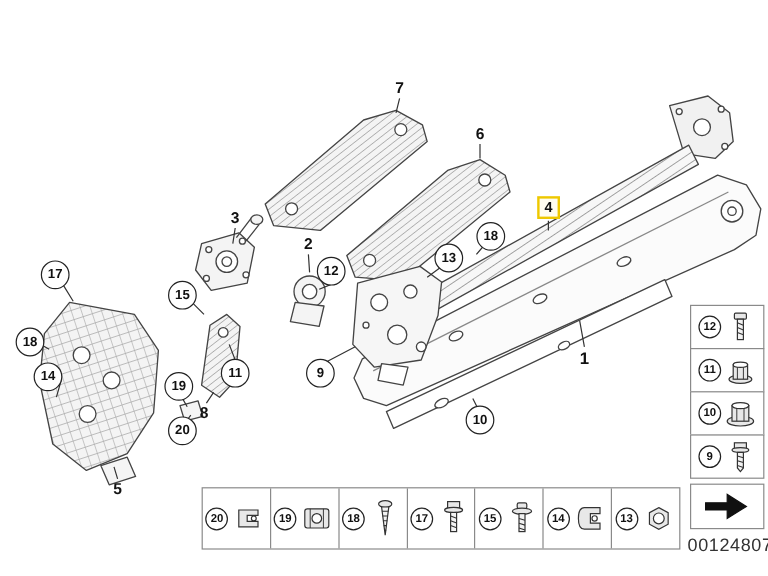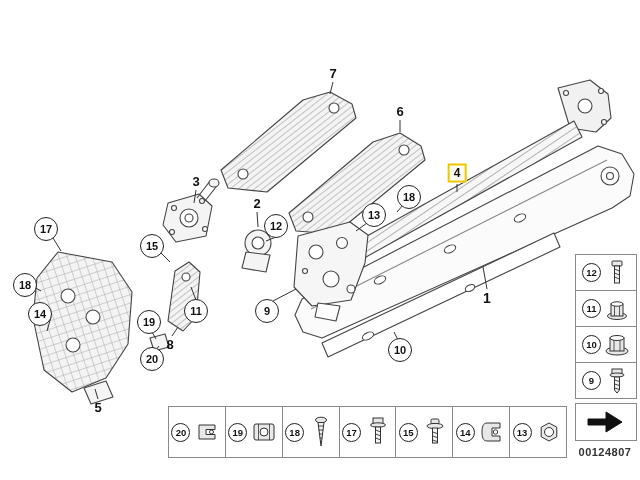--- a/index.html
+++ b/index.html
@@ -34,22 +34,22 @@
   .arrow-cell {
     margin-top:4px; height:36px; border:1px solid #8a8a8a; background:#fff;
     display:flex; align-items:center; justify-content:center; cursor:pointer;
   }
   .sm-co {
     width:17px; height:17px; border:1.2px solid #222; border-radius:50%;
     background:#fff; display:flex; align-items:center; justify-content:center;
     font-weight:bold; font-size:9.5px; flex:0 0 auto;
   }
   .partnum {
-    position:absolute; left:573px; top:446px; width:64px; text-align:center;
-    font-size:11px; color:#333; letter-spacing:.5px; z-index:2;font-weight:bold;
+    position:absolute; left:573px; top:446px; width:64px; 
+    font-size:15px; color:#333; letter-spacing:.5px; z-index:2;
   }
   .bottom-legend {
     position:absolute; left:168px; top:406px; width:397px; height:50px;
     display:flex; border:1px solid #8a8a8a; background:#fff; z-index:2;
   }
   .bcell {
     flex:1; border-right:1px solid #8a8a8a; display:flex; align-items:center;
     justify-content:center; gap:2px; cursor:pointer;
   }
   .bcell:last-child { border-right:none; }

